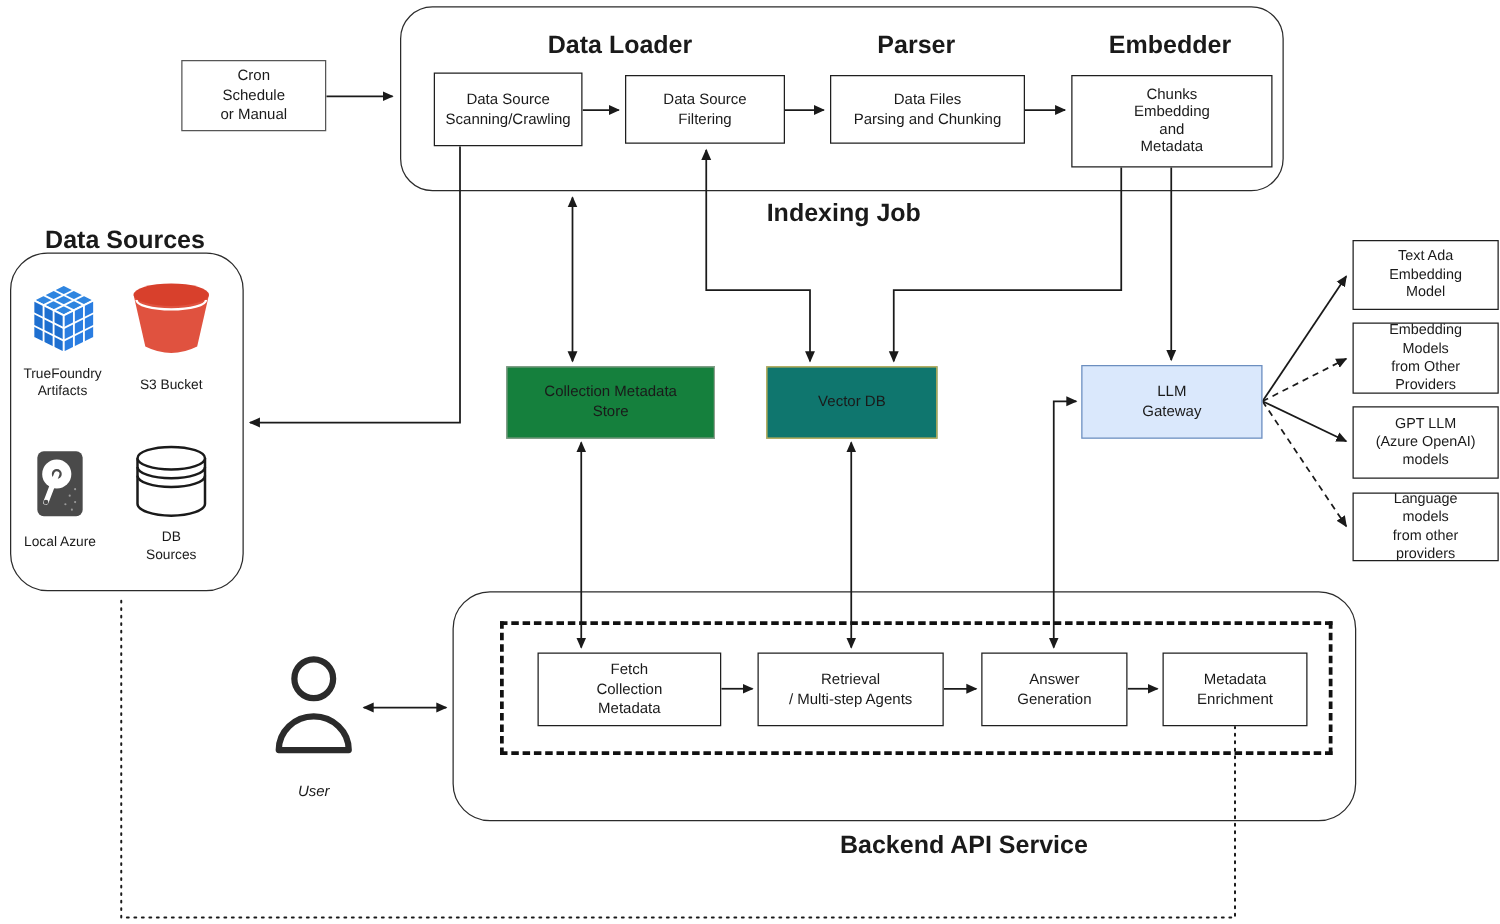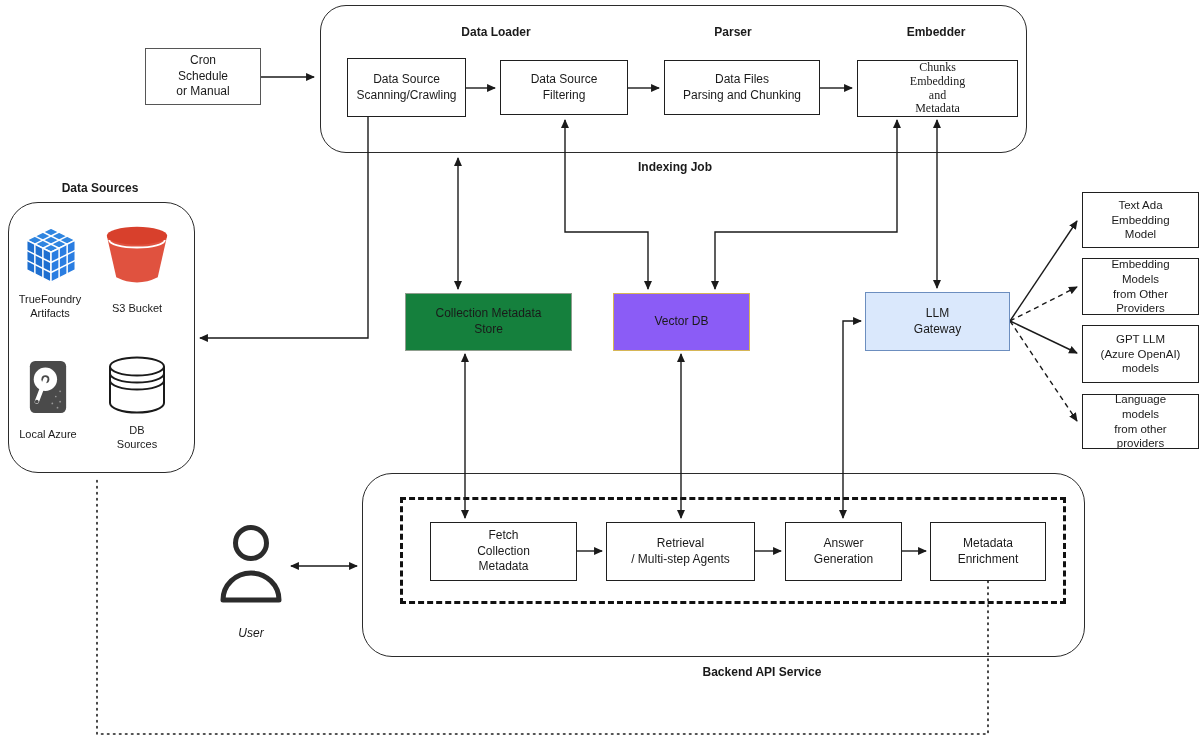--- a/index.html
+++ b/index.html
@@ -32,21 +32,21 @@
     line-height: 1.3;
     white-space: pre-line;
     z-index: 2;
     padding: 2px 16px;
   }
   .node.small { font-size: 11.5px; }
   .colored { border-width: 1px; }
   .section-title {
     position: absolute;
     font-weight: bold;
-    font-size: 12px;
+    font-size: 20px;
     text-align: center;
     white-space: nowrap;
     z-index: 2;
   }
   .icon-label {
     position: absolute;
     font-size: 11px;
     line-height: 1.25;
     text-align: center;
     white-space: pre-line;
@@ -118,21 +118,21 @@
   <div class="node" style="left:145px; top:48px; width:116px; height:57px; border-width:1.6px; border-color:#565656;">Cron
 Schedule
 or Manual</div>
 
   <div class="node" style="left:347px; top:58px; width:119px; height:59px;">Data Source
 Scanning/Crawling</div>
   <div class="node" style="left:500px; top:60px; width:128px; height:55px;">Data Source
 Filtering</div>
   <div class="node" style="left:664px; top:60px; width:156px; height:55px;">Data Files
 Parsing and Chunking</div>
-  <div class="node" style="left:857px; top:60px; width:161px; height:57px; line-height:1.15;font-family:Liberation Serif, serif;">Chunks
+  <div class="node" style="left:857px; top:60px; width:161px; height:74px; line-height:1.15;">Chunks
 Embedding
 and
 Metadata</div>
 
   <div class="section-title" style="left:20px; top:181px; width:160px;">Data Sources</div>
 
   <svg class="icon" style="left:23px; top:226px;" width="56" height="60" viewBox="0 0 60 64">
     <g stroke="#ffffff" stroke-width="1.6" stroke-linejoin="round">
       <polygon points="30,2 56,15 30,28 4,15" fill="#2f85e0"></polygon>
       <polygon points="4,15 30,28 30,60 4,47" fill="#1e6fd0"></polygon>
@@ -180,21 +180,21 @@
   <svg class="icon" style="left:107px; top:356px;" width="60" height="58" viewBox="0 0 60 58">
     <path d="M3,10.5 V47 a27,9.5 0 0 0 54,0 V10.5" fill="#ffffff" stroke="#1a1a1a" stroke-width="2"></path>
     <ellipse cx="30" cy="10.5" rx="27" ry="9" fill="#ffffff" stroke="#1a1a1a" stroke-width="2"></ellipse>
     <path d="M3,17.5 a27,9 0 0 0 54,0" fill="none" stroke="#1a1a1a" stroke-width="2"></path>
     <path d="M3,24.5 a27,9 0 0 0 54,0" fill="none" stroke="#1a1a1a" stroke-width="2"></path>
   </svg>
   <div class="icon-label" style="left:97px; top:424px; width:80px;">DB
 Sources</div>
 
   <div class="node colored" style="left: 405px; top: 293px; width: 167px; height: 58px; background-color: #15803d; border-color: rgb(143, 158, 142);">Collection Metadata Store</div>
-  <div class="node colored" style="left: 613px; top: 293px; width: 137px; height: 58px; background-color: #8b5cf6; border-color: rgb(214, 182, 86);">Vector DB</div>
+  <div class="node colored" style="left: 613px; top: 293px; width: 137px; height: 58px; background-color: #0f766e; border-color: rgb(214, 182, 86);">Vector DB</div>
   <div class="node colored" style="left: 865px; top: 292px; width: 145px; height: 59px; background-color: rgb(218, 232, 252); border-color: rgb(108, 142, 191);">LLM
 Gateway</div>
 
   <div class="node small" style="left:1082px; top:192px; width:117px; height:56px;">Text Ada
 Embedding Model</div>
   <div class="node small" style="left:1082px; top:258px; width:117px; height:57px;">Embedding Models
 from Other Providers</div>
   <div class="node small" style="left:1082px; top:325px; width:117px; height:58px;">GPT LLM
 (Azure OpenAI)
 models</div>

